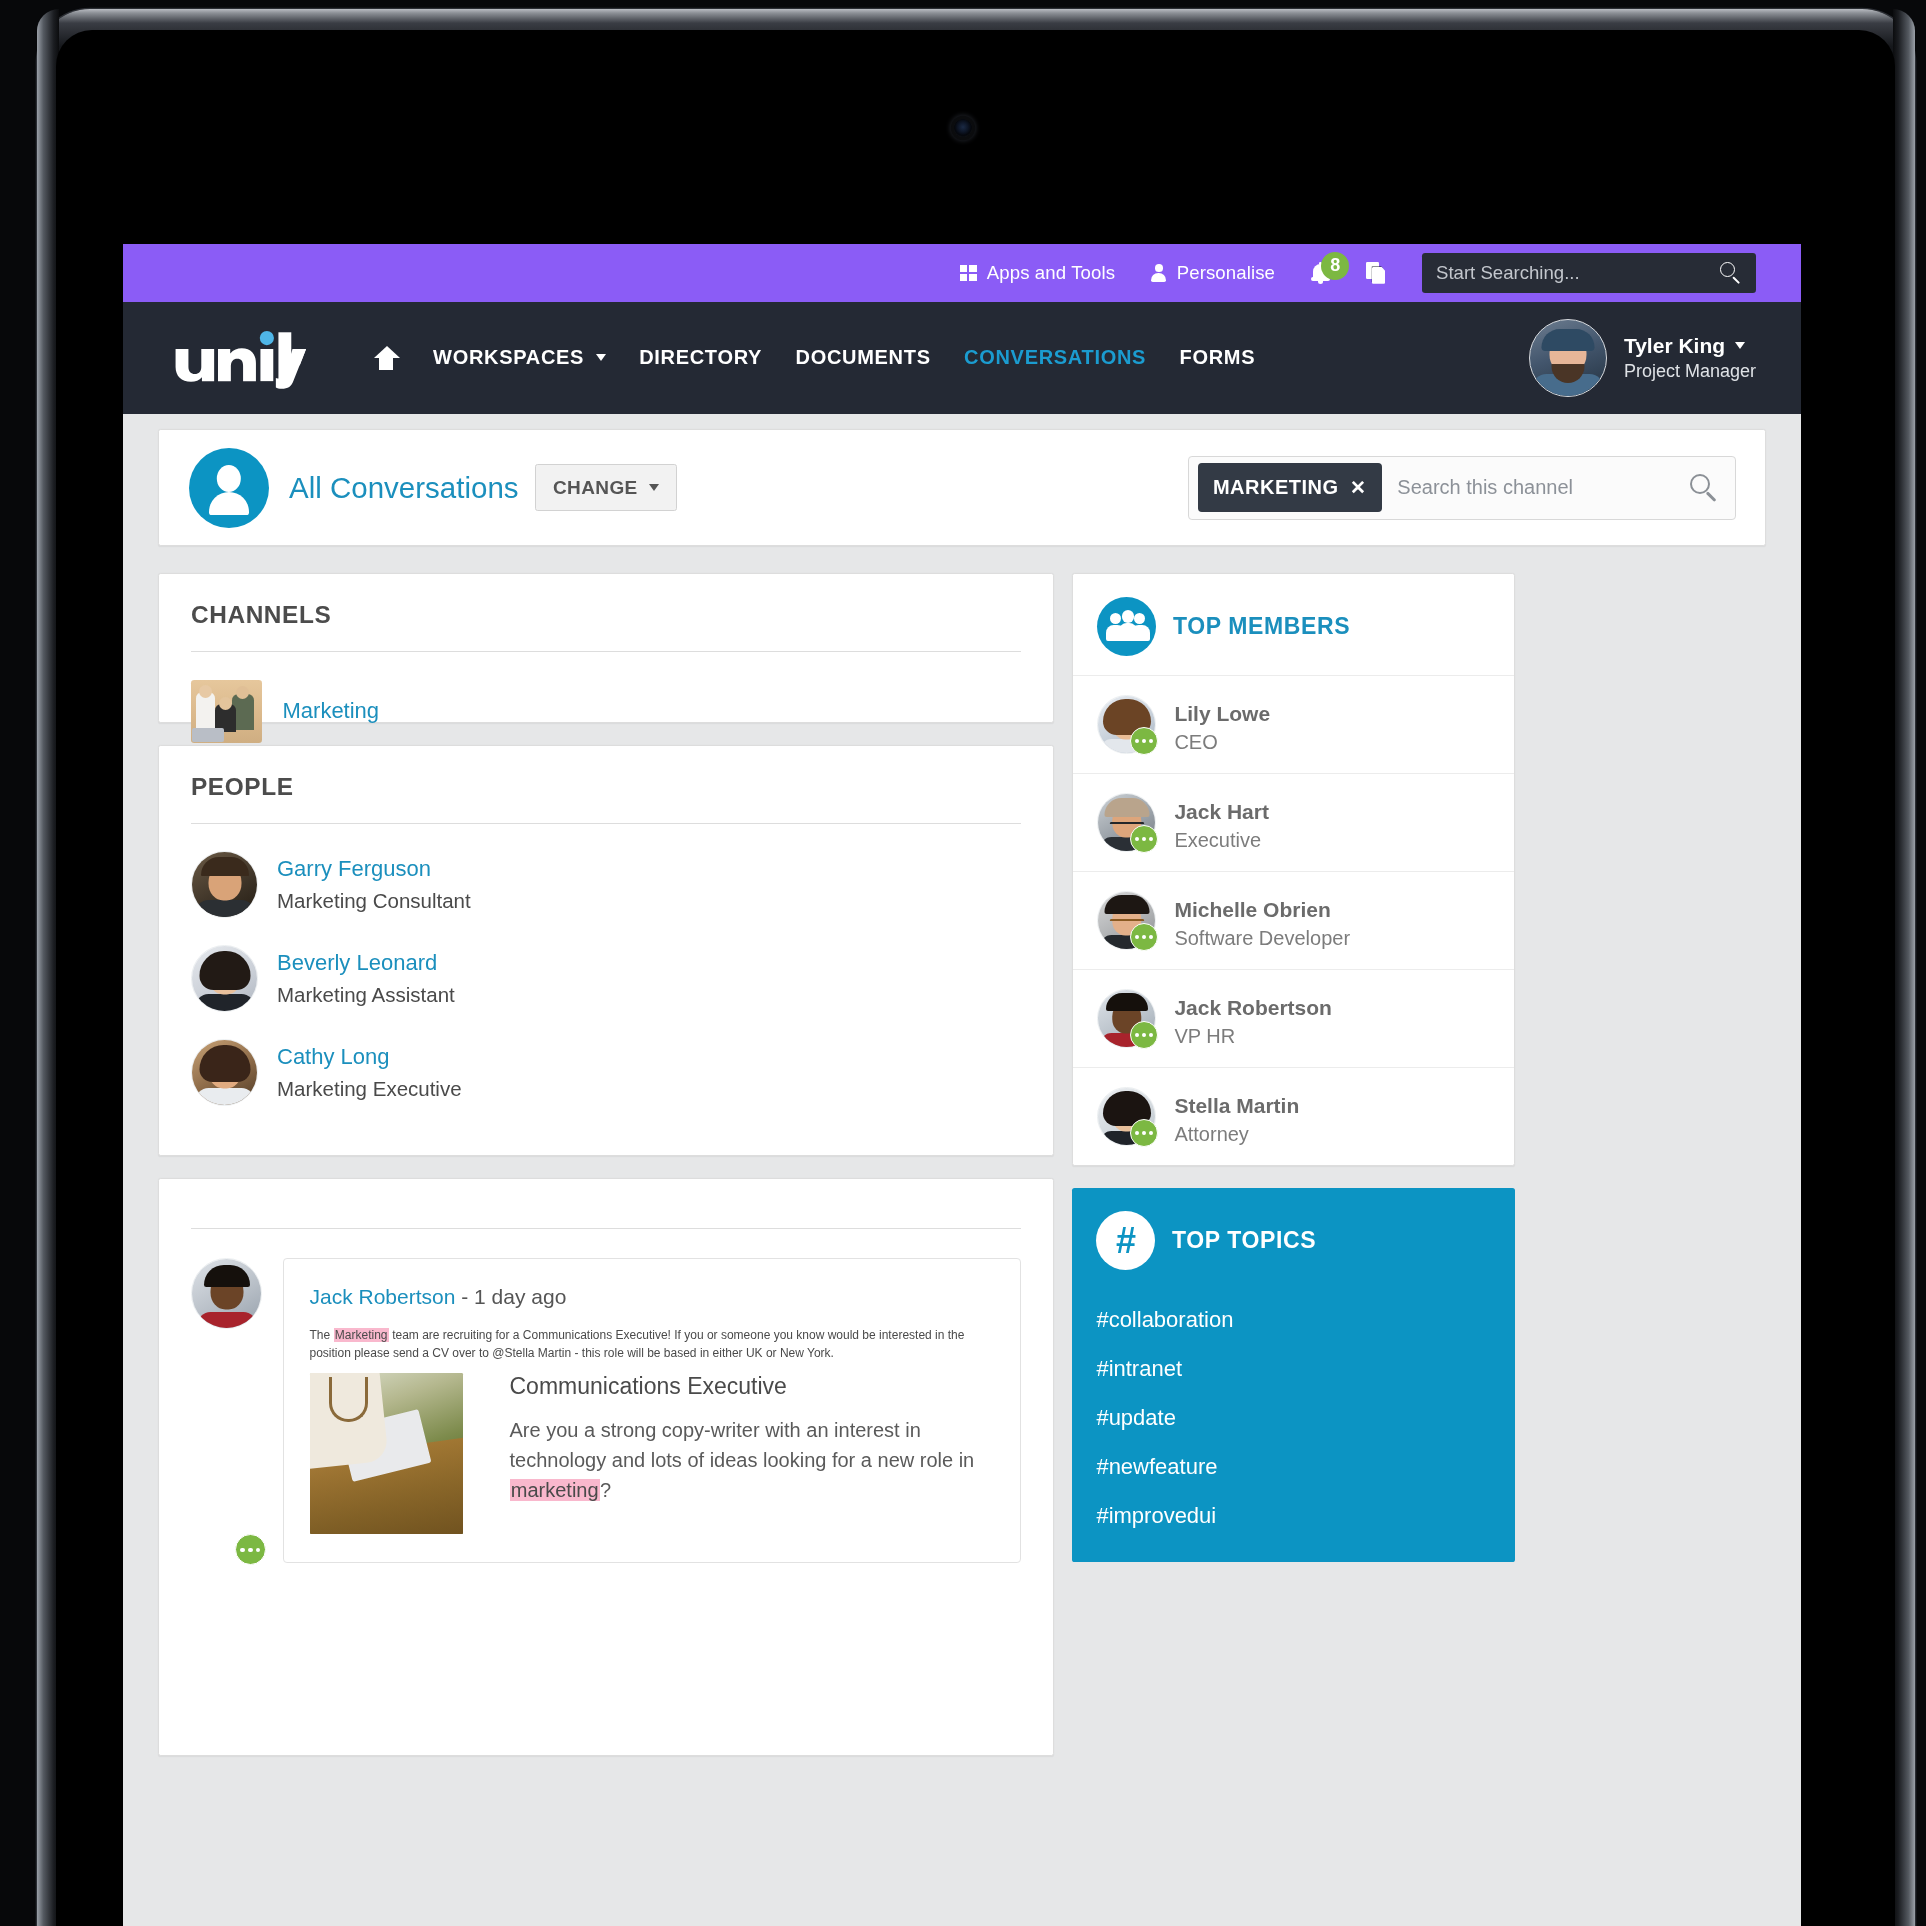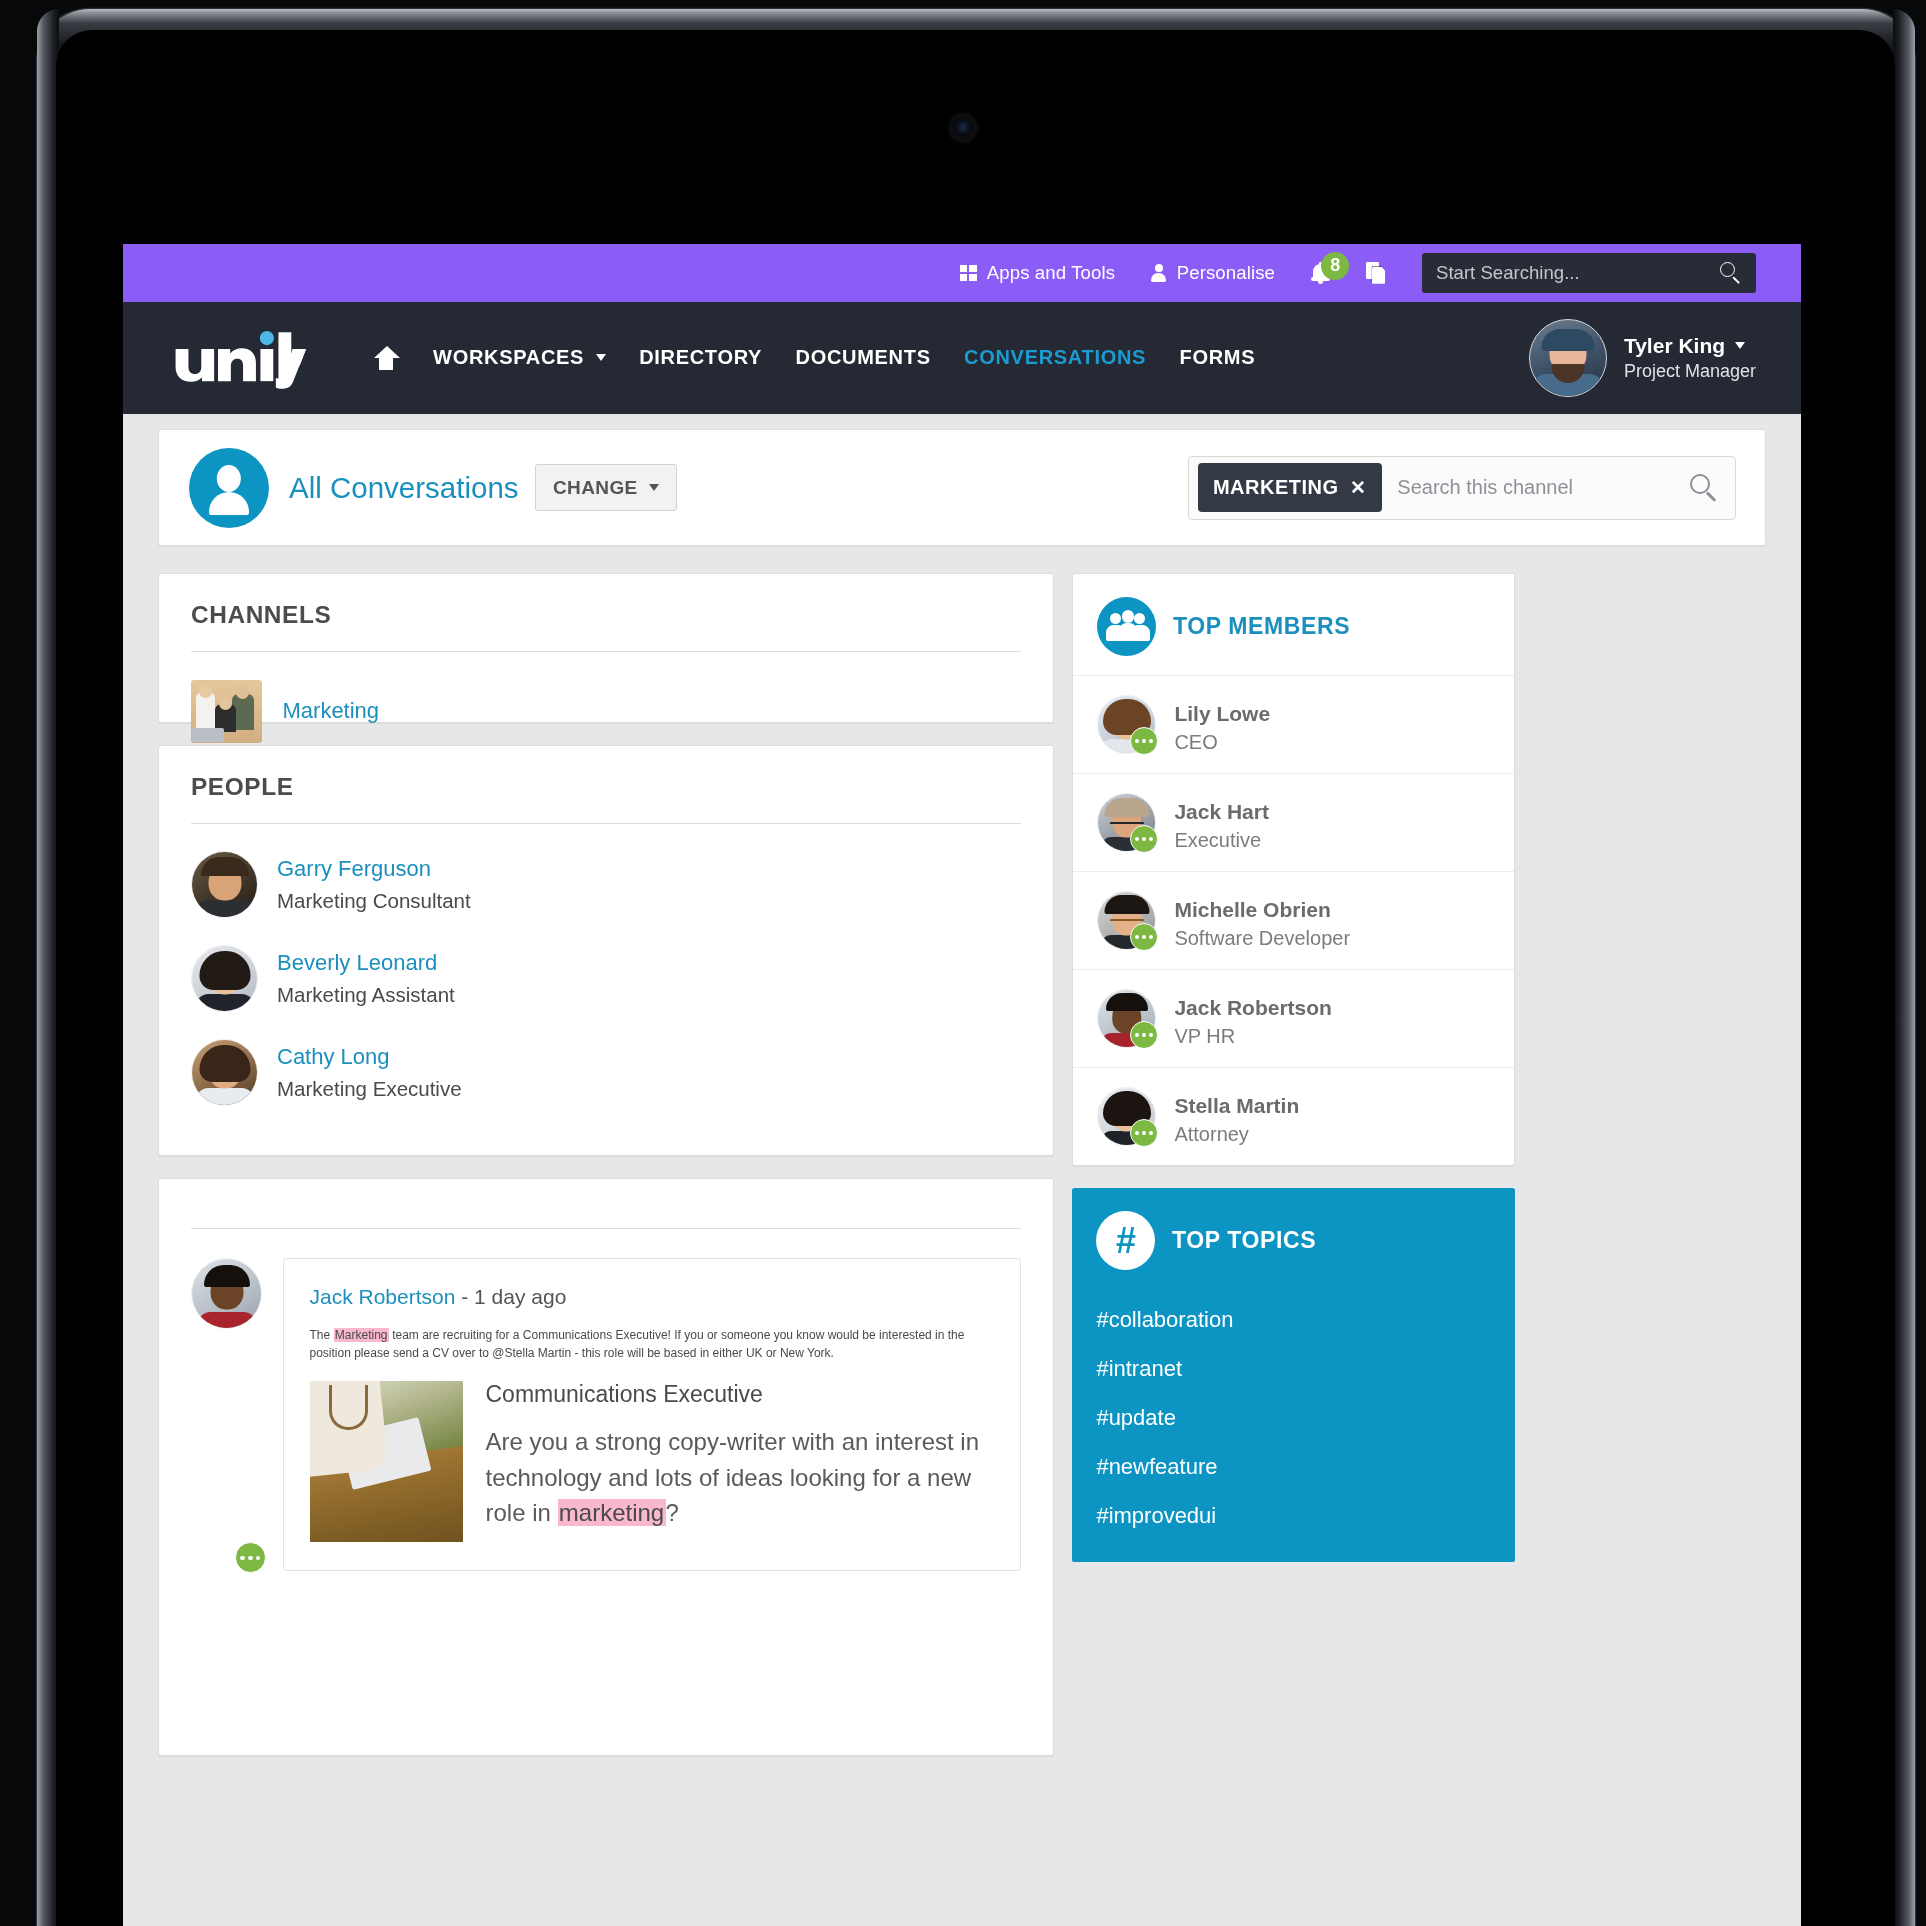--- a/index.html
+++ b/index.html
@@ -181,30 +181,30 @@
   .statdot b{width:4.5px;height:4.5px;border-radius:50%;background:#fff;display:block;}
   .post-wrap{position:relative;flex:0 0 auto;}
   .post-body{
     margin-left:20.5px;flex:1 1 auto;border:0.6px solid #e2e2e2;border-radius:3.9px;background:#fff;
     padding:26px 26px 28px 26px;box-sizing:border-box;
   }
   .post-meta{font-size:21px;color:#555;}
   .post-meta a{color:#1b8fbd;}
   .post-text{font-size:12px;color:#4a4a4a;line-height:1.47;margin-top:18px;}
   mark{background:#f9b8cd;color:#4a4a4a;padding:0 1.3px;}
-  .attach{display:flex;margin-top:18px;}
+  .attach{display:flex;margin-top:10px;gap:24px;}
   .attach-img{width:153px;height:161px;flex:0 0 auto;border-radius:1.3px;overflow:hidden;position:relative;
     background:linear-gradient(160deg,#dfe3d2 0%,#b5b88f 26%,#7d8b4c 52%,#4f6b2e 74%,#2e4a1c 100%);}
   .attach-img .tbl{position:absolute;left:0;bottom:0;width:100%;height:46%;background:linear-gradient(180deg,#a8742f 0%,#7c5420 100%);transform:rotate(-8deg) scale(1.3);opacity:.85;}
   .attach-img .lap{position:absolute;left:35px;top:45px;width:81px;height:55px;background:#e9eaec;border-radius:2.6px;transform:rotate(-14deg);}
   .attach-img .shirt{position:absolute;left:-9px;top:-3.9px;width:83px;height:96px;background:#efe9dd;border-radius:0 0 22px 0;transform:rotate(-6deg);}
   .attach-img .neck{position:absolute;left:19px;top:3.9px;width:33px;height:42px;border:3.2px solid #8a6a3a;border-radius:0 0 19px 19px;border-top:none;}
   .attach-txt{margin-left:23px;flex:1 1 auto;}
   .attach-title{font-size:23px;color:#4a4a4a;font-weight:400;}
-  .attach-desc{font-size:24px;color:#5a5a5a;line-height:1.48;margin-top:16.7px;}
+  .attach-desc{font-size:20px;color:#5a5a5a;line-height:1.48;margin-top:16.7px;}
   
   .side-head{display:flex;align-items:center;padding:23px 24.4px 19px 24.4px;box-sizing:border-box;}
   .side-ic{width:59px;height:59px;border-radius:50%;background:#0c94c3;position:relative;flex:0 0 auto;}
   .grp{position:absolute;inset:0;}
   .grp .c1{position:absolute;left:13px;top:15.4px;width:11px;height:11px;border-radius:50%;background:#fff;}
   .grp .c2{position:absolute;left:24.4px;top:13px;width:12.2px;height:12.2px;border-radius:50%;background:#fff;}
   .grp .c3{position:absolute;left:37px;top:15.4px;width:11px;height:11px;border-radius:50%;background:#fff;}
   .grp .b1{position:absolute;left:9px;top:28px;width:18.6px;height:15.4px;border-radius:7.7px 7.7px 1.9px 1.9px;background:#fff;}
   .grp .b2{position:absolute;left:22px;top:26px;width:17.3px;height:17.3px;border-radius:7.7px 7.7px 1.9px 1.9px;background:#fff;}
   .grp .b3{position:absolute;left:34px;top:28px;width:18.6px;height:15.4px;border-radius:7.7px 7.7px 1.9px 1.9px;background:#fff;}

